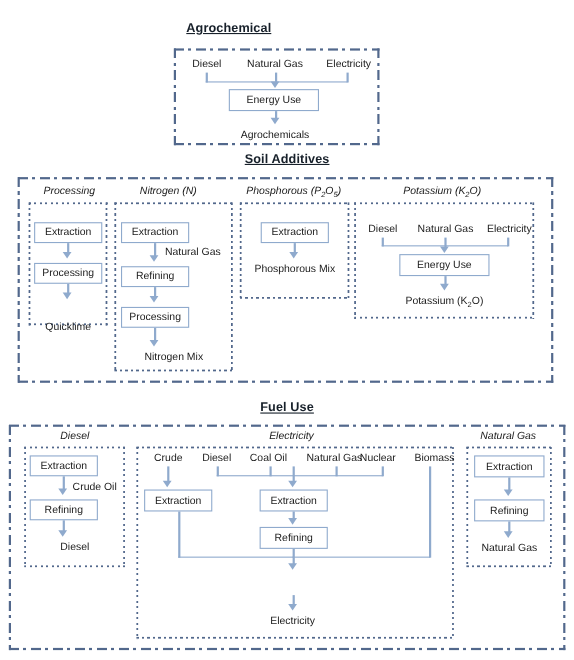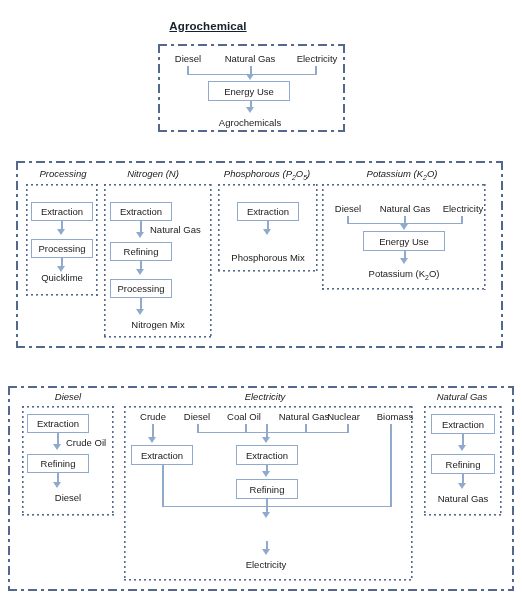--- a/index.html
+++ b/index.html
@@ -121,33 +121,34 @@
   <div class="hline" style="left:187px;top:74px;width:129px;"></div>
   <div class="vline" style="left:250px;top:66px;height:10px;"></div>
   <div class="arrow" style="left:246px;top:74px;"></div>
 
   <div class="box" style="left:208px;top:81px;width:82px;height:20px;">Energy Use</div>
 
   <div class="vline" style="left:250px;top:101px;height:7px;"></div>
   <div class="arrow" style="left:246px;top:107px;"></div>
   <div class="txt" style="left:200px;top:117px;width:100px;">Agrochemicals</div>
 
+  <div class="sec-title" style="left:0;top:139px;width:522px;">Soil Additives</div>
 
   <div class="group dashdot" style="left:16px;top:161px;width:487px;height:187px;"></div>
 
   <div class="cap" style="left:22px;top:168px;width:82px;">Processing</div>
   <div class="subgroup" style="left:26px;top:184px;width:72px;height:112px;"></div>
 
   <div class="box" style="left:31px;top:202px;width:62px;height:19px;">Extraction</div>
   <div class="vline" style="left:61px;top:221px;height:9px;"></div>
   <div class="arrow" style="left:57px;top:229px;"></div>
   <div class="box" style="left:31px;top:239px;width:62px;height:19px;">Processing</div>
   <div class="vline" style="left:61px;top:258px;height:9px;"></div>
   <div class="arrow" style="left:57px;top:266px;"></div>
-  <div class="txt" style="left:26px;top:272px;width:72px;">Quicklime</div>
+  <div class="txt" style="left:26px;top:292px;width:72px;">Quicklime</div>
 
   <div class="cap" style="left:98px;top:168px;width:110px;">Nitrogen (N)</div>
   <div class="subgroup" style="left:104px;top:184px;width:108px;height:154px;"></div>
 
   <div class="box" style="left:110px;top:202px;width:62px;height:19px;">Extraction</div>
   <div class="vline" style="left:140px;top:221px;height:12px;"></div>
   <div class="arrow" style="left:136px;top:232px;"></div>
   <div class="txt left" style="left:150px;top:224px;width:62px;">Natural Gas</div>
 
   <div class="box" style="left:110px;top:242px;width:62px;height:19px;">Refining</div>
@@ -160,21 +161,21 @@
   <div class="txt" style="left:104px;top:319px;width:108px;">Nitrogen Mix</div>
 
   <div class="cap" style="left:212px;top:168px;width:110px;">
     <span>Phosphorous (P<sub>2</sub>O<sub>5</sub>)</span>
   </div>
   <div class="subgroup" style="left:218px;top:184px;width:100px;height:88px;"></div>
 
   <div class="box" style="left:237px;top:202px;width:62px;height:19px;">Extraction</div>
   <div class="vline" style="left:267px;top:221px;height:9px;"></div>
   <div class="arrow" style="left:263px;top:229px;"></div>
-  <div class="txt" style="left:218px;top:252px;width:100px;">Phosphorous Mix</div>
+  <div class="txt" style="left:218px;top:239px;width:100px;">Phosphorous Mix</div>
 
   <div class="cap" style="left:322px;top:168px;width:160px;">
     <span>Potassium (K<sub>2</sub>O)</span>
   </div>
   <div class="subgroup" style="left:322px;top:184px;width:164px;height:106px;"></div>
 
   <div class="txt" style="left:326px;top:203px;width:44px;">Diesel</div>
   <div class="txt" style="left:370px;top:203px;width:70px;">Natural Gas</div>
   <div class="txt" style="left:438px;top:203px;width:50px;">Electricity</div>
 
@@ -185,20 +186,21 @@
   <div class="arrow" style="left:400px;top:224px;"></div>
 
   <div class="box" style="left:363px;top:231px;width:82px;height:20px;">Energy Use</div>
 
   <div class="vline" style="left:404px;top:251px;height:8px;"></div>
   <div class="arrow" style="left:400px;top:258px;"></div>
   <div class="txt" style="left:322px;top:268px;width:164px;">
     <span>Potassium (K<sub>2</sub>O)</span>
   </div>
 
+  <div class="sec-title" style="left:0;top:365px;width:522px;">Fuel Use</div>
 
   <div class="group dashdot" style="left:8px;top:386px;width:506px;height:205px;"></div>
 
   <div class="cap" style="left:18px;top:391px;width:100px;">Diesel</div>
   <div class="subgroup" style="left:22px;top:406px;width:92px;height:110px;"></div>
 
   <div class="box" style="left:27px;top:414px;width:62px;height:19px;">Extraction</div>
   <div class="vline" style="left:57px;top:433px;height:12px;"></div>
   <div class="arrow" style="left:53px;top:444px;"></div>
   <div class="txt left" style="left:66px;top:437px;width:52px;">Crude Oil</div>

